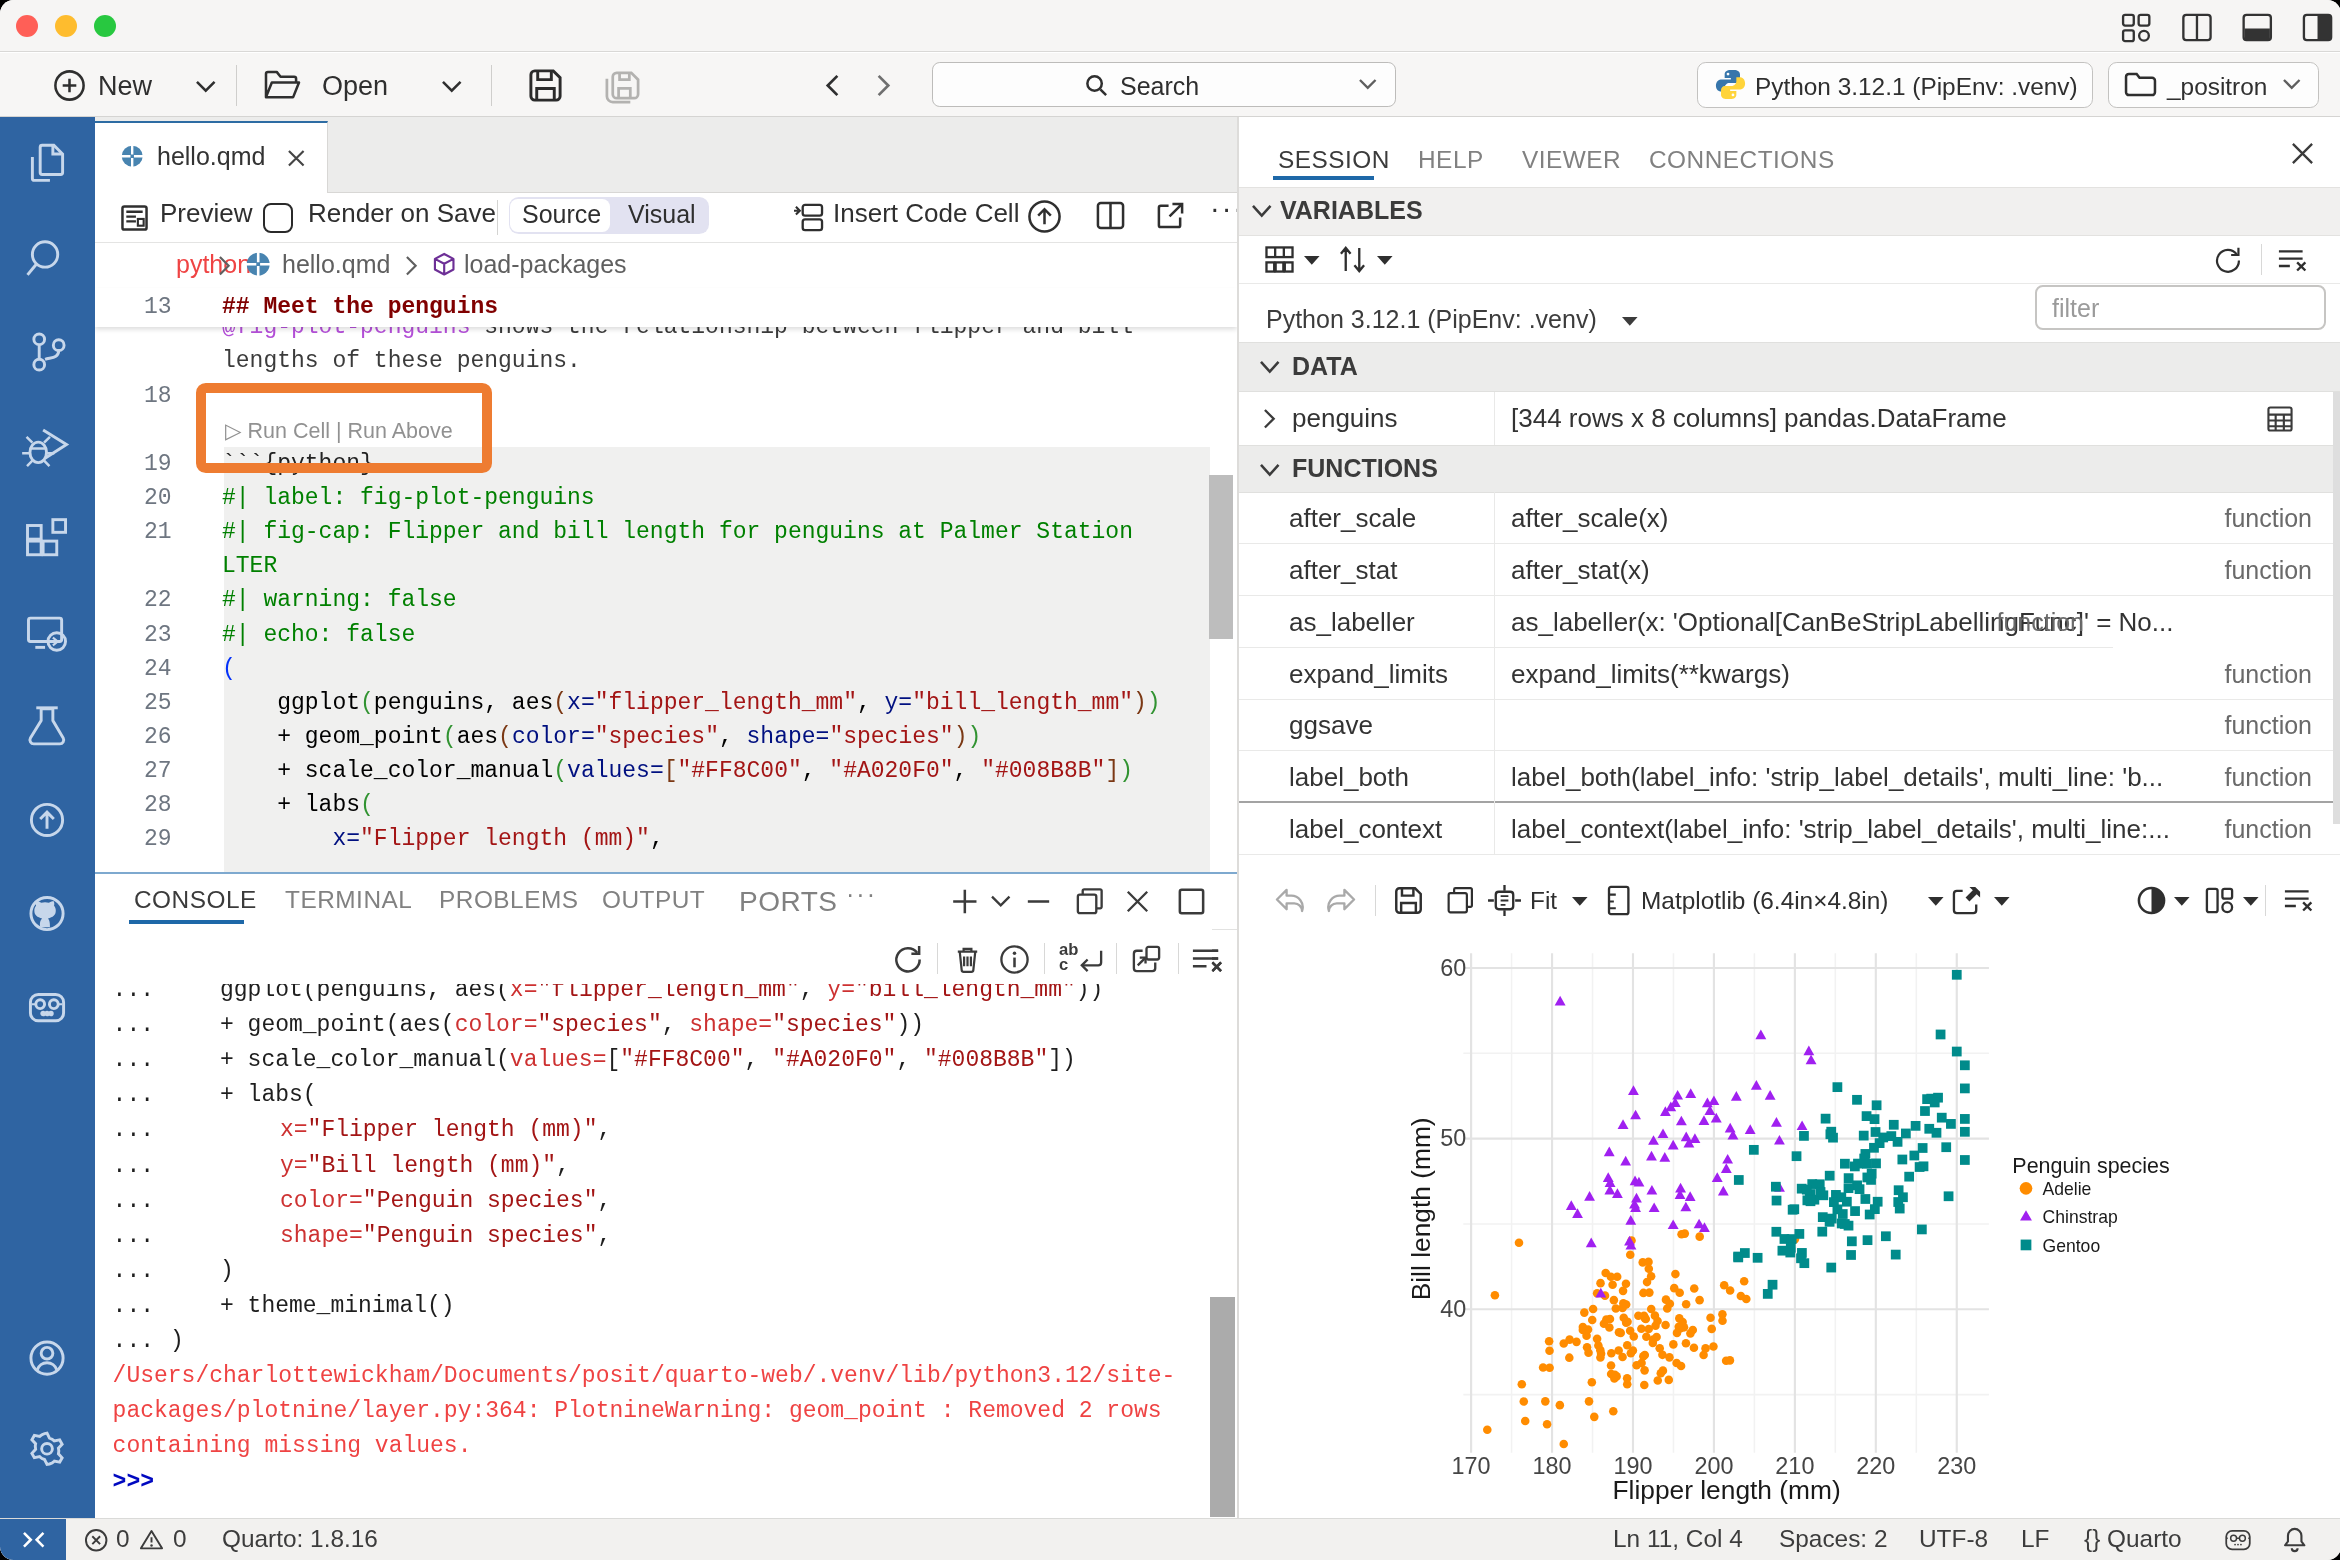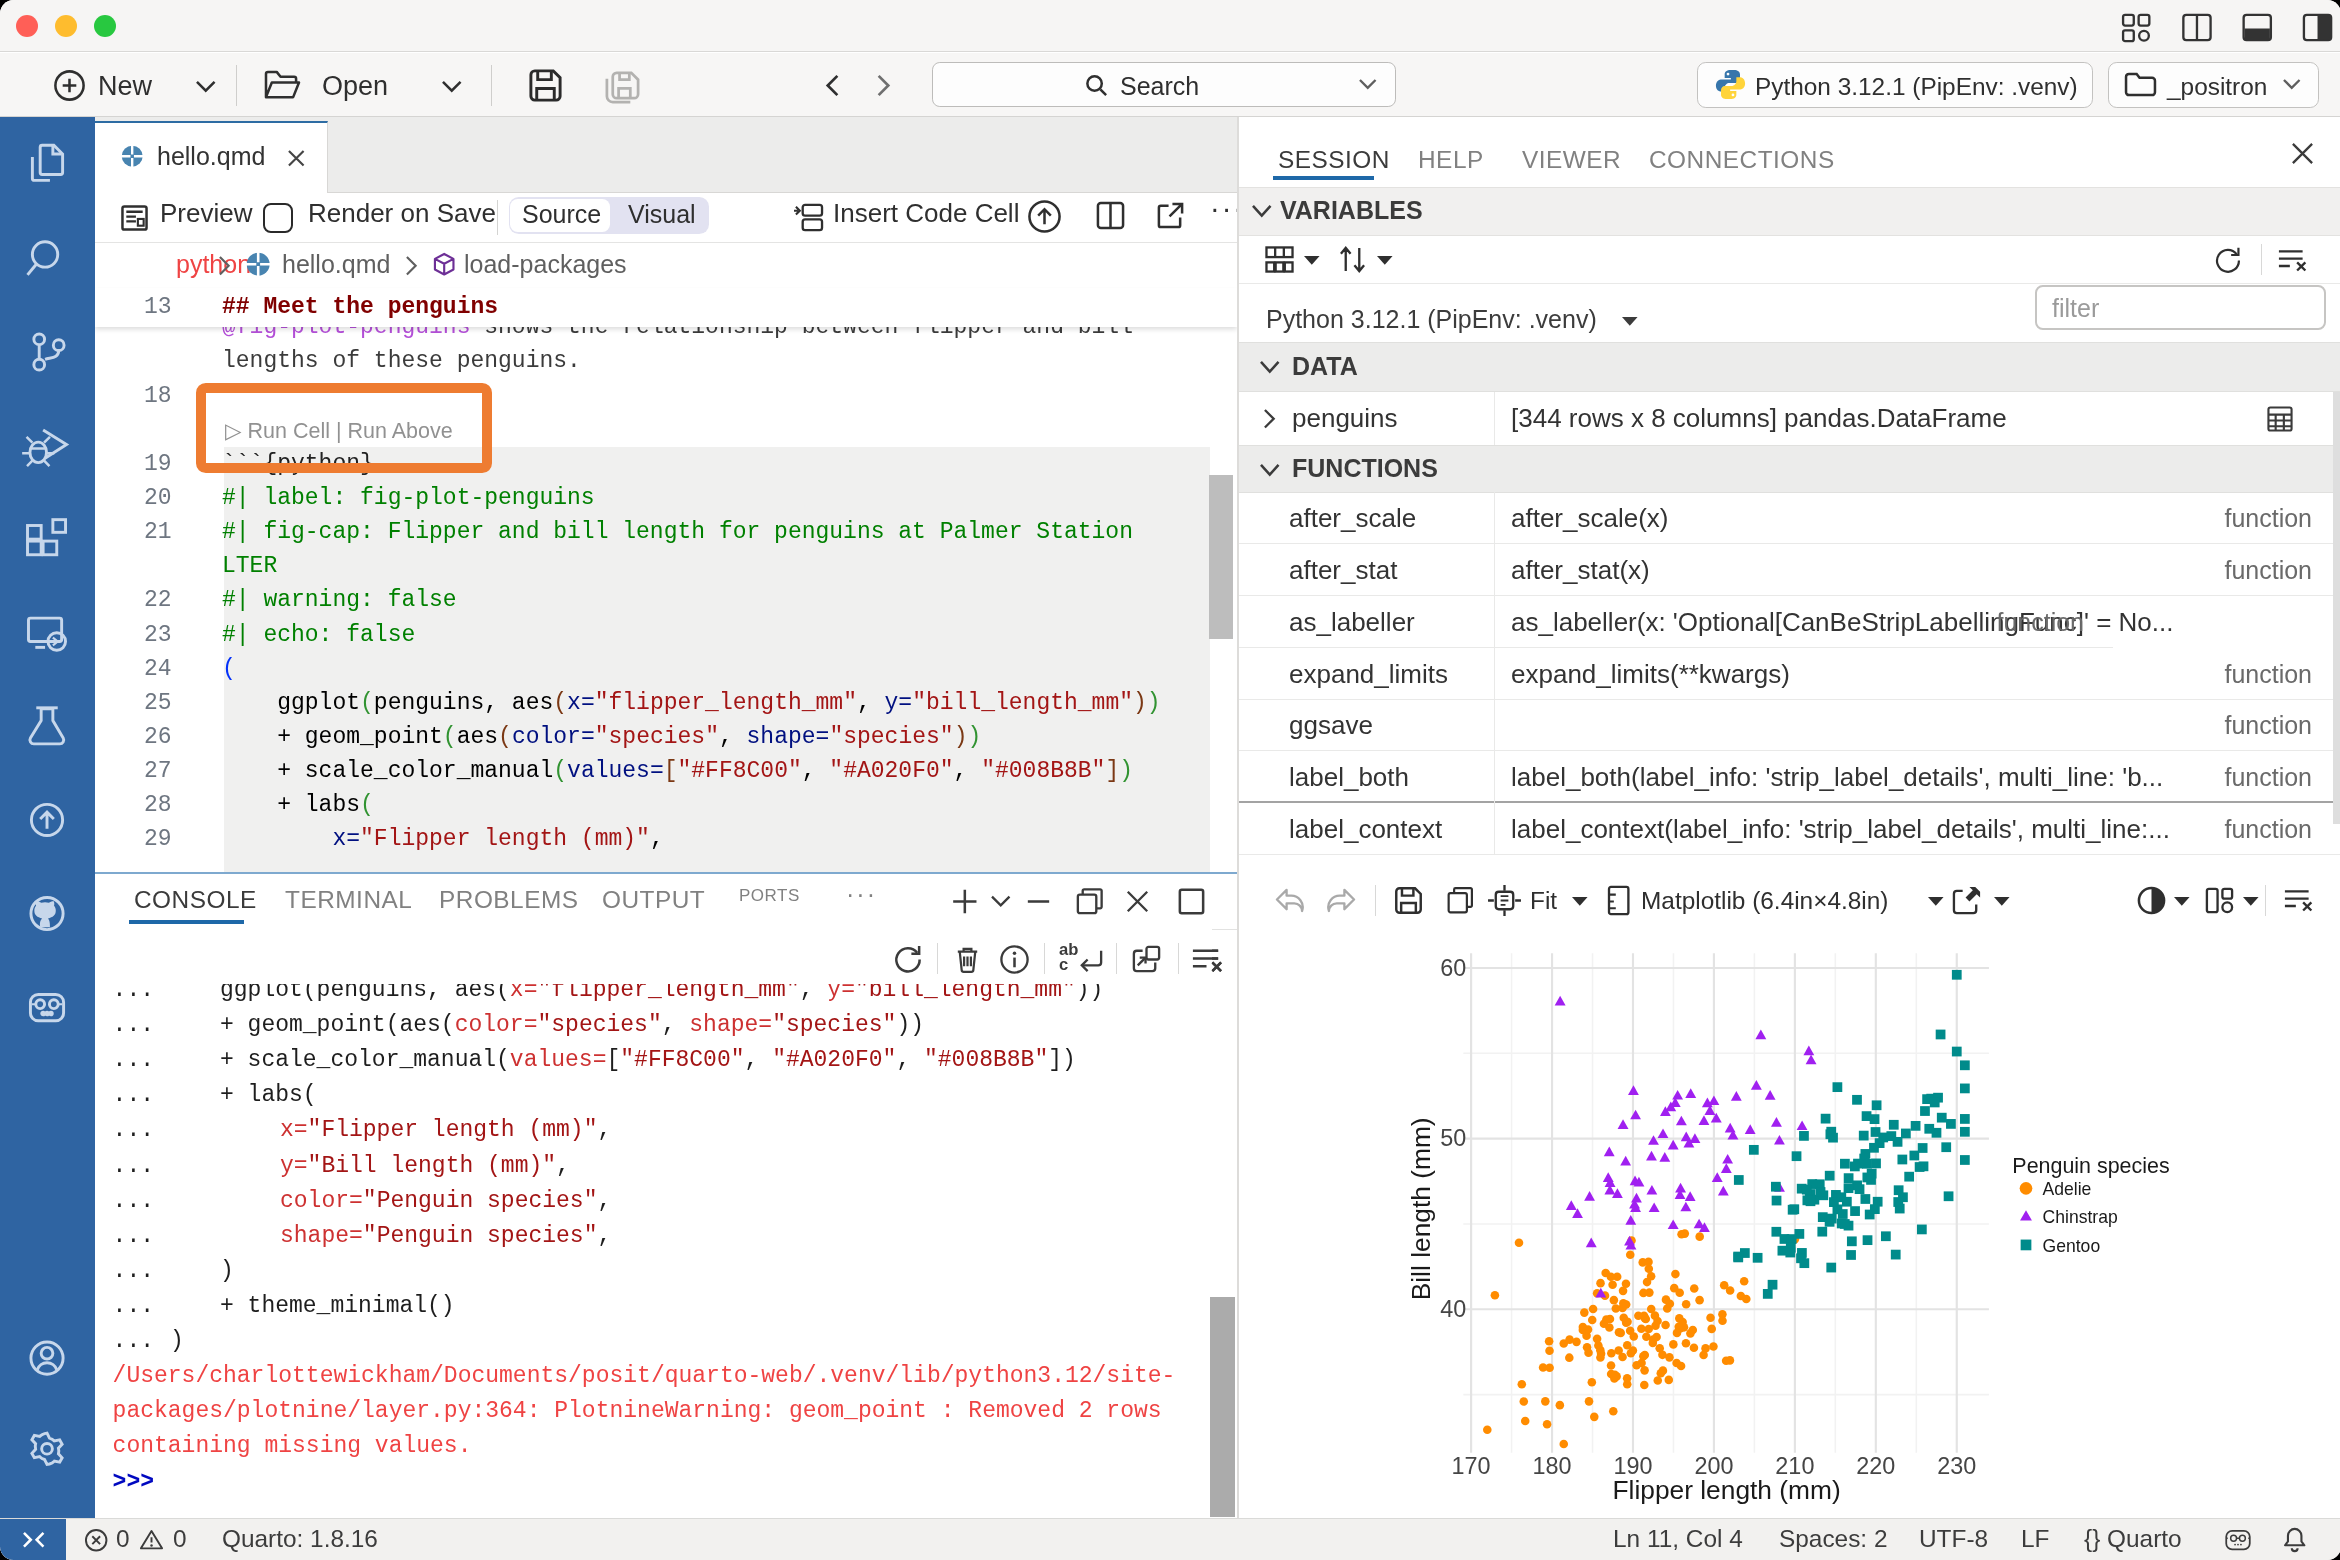--- a/index.html
+++ b/index.html
@@ -293,21 +293,21 @@
   </div>
 
   <div class="abs" style="left:95px;top:872px;width:1142px;height:647px;background:#fff;overflow:hidden;" id="consolepanel">
     <div class="abs" style="left:0;top:0;width:1142px;height:2px;background:#7ea9cf;"></div>
 
     <div class="abs" style="left:39px;top:13.7px;font-size:24.4px;color:#3b3b3b;letter-spacing:0.5px;">CONSOLE</div>
     <div class="abs" style="left:34px;top:48px;width:115px;height:3.9px;background:#1e68a8;"></div>
     <div class="abs" style="left:190px;top:13.7px;font-size:24.4px;color:#818181;letter-spacing:0.5px;">TERMINAL</div>
     <div class="abs" style="left:344px;top:13.7px;font-size:24.4px;color:#818181;letter-spacing:0.5px;">PROBLEMS</div>
     <div class="abs" style="left:507px;top:13.7px;font-size:24.4px;color:#818181;letter-spacing:0.5px;">OUTPUT</div>
-    <div class="abs" style="left:644px;top:13.7px;font-size:17px;color:#818181;letter-spacing:0.5px;">PORTS</div>
+    <div class="abs" style="left:644px;top:13.7px;font-size:28px;color:#818181;letter-spacing:0.5px;">PORTS</div>
     <div class="abs" style="left:751px;top:7.8px;font-size:25px;color:#818181;letter-spacing:2px;">···</div>
     <svg class="abs" style="left:853px;top:12.7px;" width="88" height="33" viewBox="0 0 90 34">
         <path d="M17 5v24M5 17h24" stroke="#3b3b3b" stroke-width="2.6"></path>
         <path d="M45 12l9 9 9-9" stroke="#3b3b3b" stroke-width="2.4" fill="none"></path>
       </svg>
     <svg class="abs" style="left:927px;top:12.7px;" width="33" height="33" viewBox="0 0 34 34">
         <path d="M6 17h22" stroke="#3b3b3b" stroke-width="2.6"></path>
       </svg>
     <svg class="abs" style="left:978px;top:12.7px;" width="33" height="33" viewBox="0 0 34 34">
         <rect x="5" y="10" width="19" height="19" rx="2" stroke="#3b3b3b" stroke-width="2.4" fill="none"></rect>

